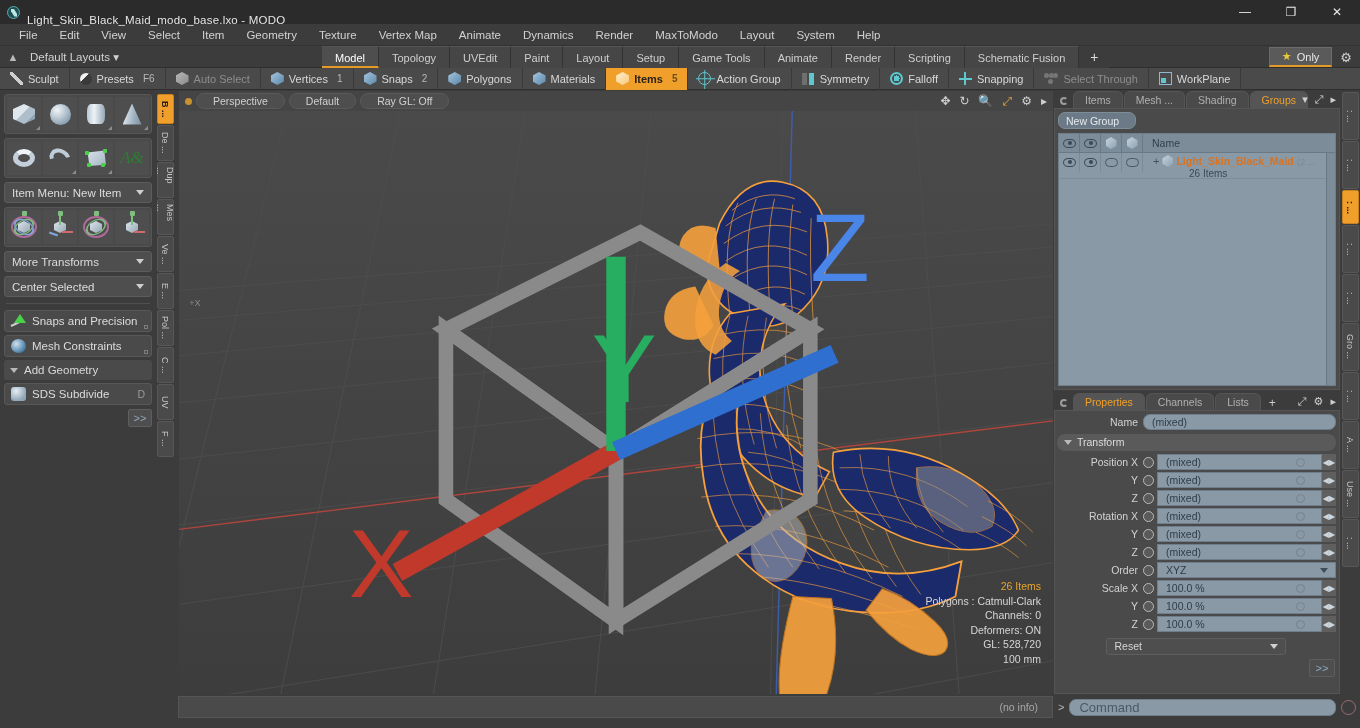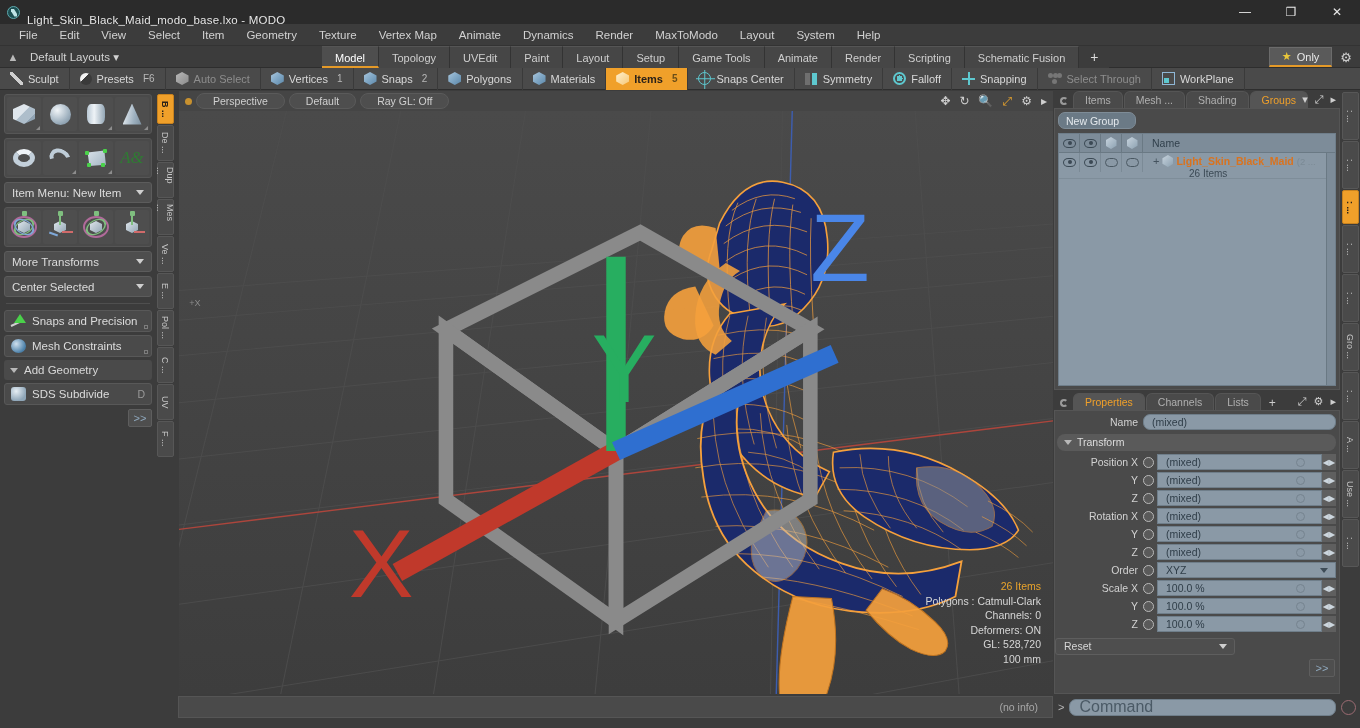--- a/index.html
+++ b/index.html
@@ -238,40 +238,40 @@
     border:1.5px solid #75838f;}
   .parrows{ width:14px;height:16px; background:#5f5f5f; display:flex; align-items:center;
     justify-content:center; color:#ccd6de; font-size:8px; margin-right:3px;}
   .xform-head{ height:17px; background:#5a5a5a; border-radius:8px; display:flex;align-items:center;
     gap:5px; padding-left:7px; font-size:10.5px; color:#ddd; margin:2px 3px 3px 2px;}
   .psel{ flex:1; height:16px; background:#8a99a6; border:1px solid #6f7e8a;
     font-size:10.5px; color:#2f3d48; display:flex; align-items:center; padding:0 8px;
     position:relative; margin-right:3px;}
   .psel .ca{ position:absolute; right:7px; width:0;height:0;border-left:4px solid transparent;
     border-right:4px solid transparent; border-top:5px solid #3e4c57;}
-  .reset-row{ display:flex; justify-content:flex-start; padding:4px 3px 0 0; }
+  .reset-row{ display:flex; justify-content:center; padding:4px 3px 0 0; }
   .reset-sel{ width:180px; height:17px; background:#4e4e4e; border:1px solid #5e5e5e;border-radius:3px;
     font-size:10.5px; color:#d6d6d6; display:flex; align-items:center; padding:0 8px; position:relative;}
   .reset-sel .ca{ position:absolute;right:7px;width:0;height:0;border-left:4px solid transparent;
     border-right:4px solid transparent;border-top:5px solid #cfcfcf;}
   .gg-row{ display:flex; justify-content:flex-end; padding:4px 4px 0 0;}
   .gg-btn{ width:26px;height:18px;background:#4e4e4e;border:1px solid #5e5e5e;border-radius:2px;
     color:#8fa8bd;font-size:11px;display:flex;align-items:center;justify-content:center;}
   .rp-vtabs{ width:20px; padding-top:2px; display:flex; flex-direction:column; align-items:center; gap:1px;}
 
   
   .bottombar{ height:26px; background:#3c3c3c; display:flex; align-items:center; }
   .bb-left{ width:178px; }
   .bb-info{ flex:1; margin:1px 1px 1px 0; height:22px; background:#4a4a4a; border:1px solid #555;
     display:flex; align-items:center; justify-content:flex-end; padding-right:14px;
     font-size:10.5px; color:#a8a8a8;}
   .bb-cmd{ width:306px; display:flex; align-items:center; gap:5px; padding:0 4px;}
   .cmd-gt{ color:#b8b8b8; font-size:11px; }
   .cmd-input{ flex:1; height:17px; background:#8a99a6; border:1px solid #6f7e8a; border-radius:7px;
-    font-size:16px; color:#4b5a66; display:flex; align-items:center; padding:0 9px;}
+    font-size:13px; color:#4b5a66; display:flex; align-items:center; padding:0 9px;}
   .cmd-circ{ width:15px;height:15px;border-radius:50%;border:1.6px solid #9c6b72;}
 </style>
 </head>
 <body>
 
 <div class="app">
 
   <div class="titlebar">
     <div class="app-logo"></div>
     <div class="title-text">Light_Skin_Black_Maid_modo_base.lxo - MODO</div>
@@ -391,21 +391,21 @@
             <i></i>
           </span>
         </span>
         <span>Items</span>
         <span class="num">5</span>
       </div>
       <div class="mb">
         <span style="display: flex;">
           <span class="tgt-ic"></span>
         </span>
-        <span>Snaps Center</span>
+        <span>Action Group</span>
       </div>
       <div class="mb">
         <span style="display: flex;">
           <span class="sym-ic">
             <u></u>
             <u></u>
           </span>
         </span>
         <span>Symmetry</span>
       </div>

